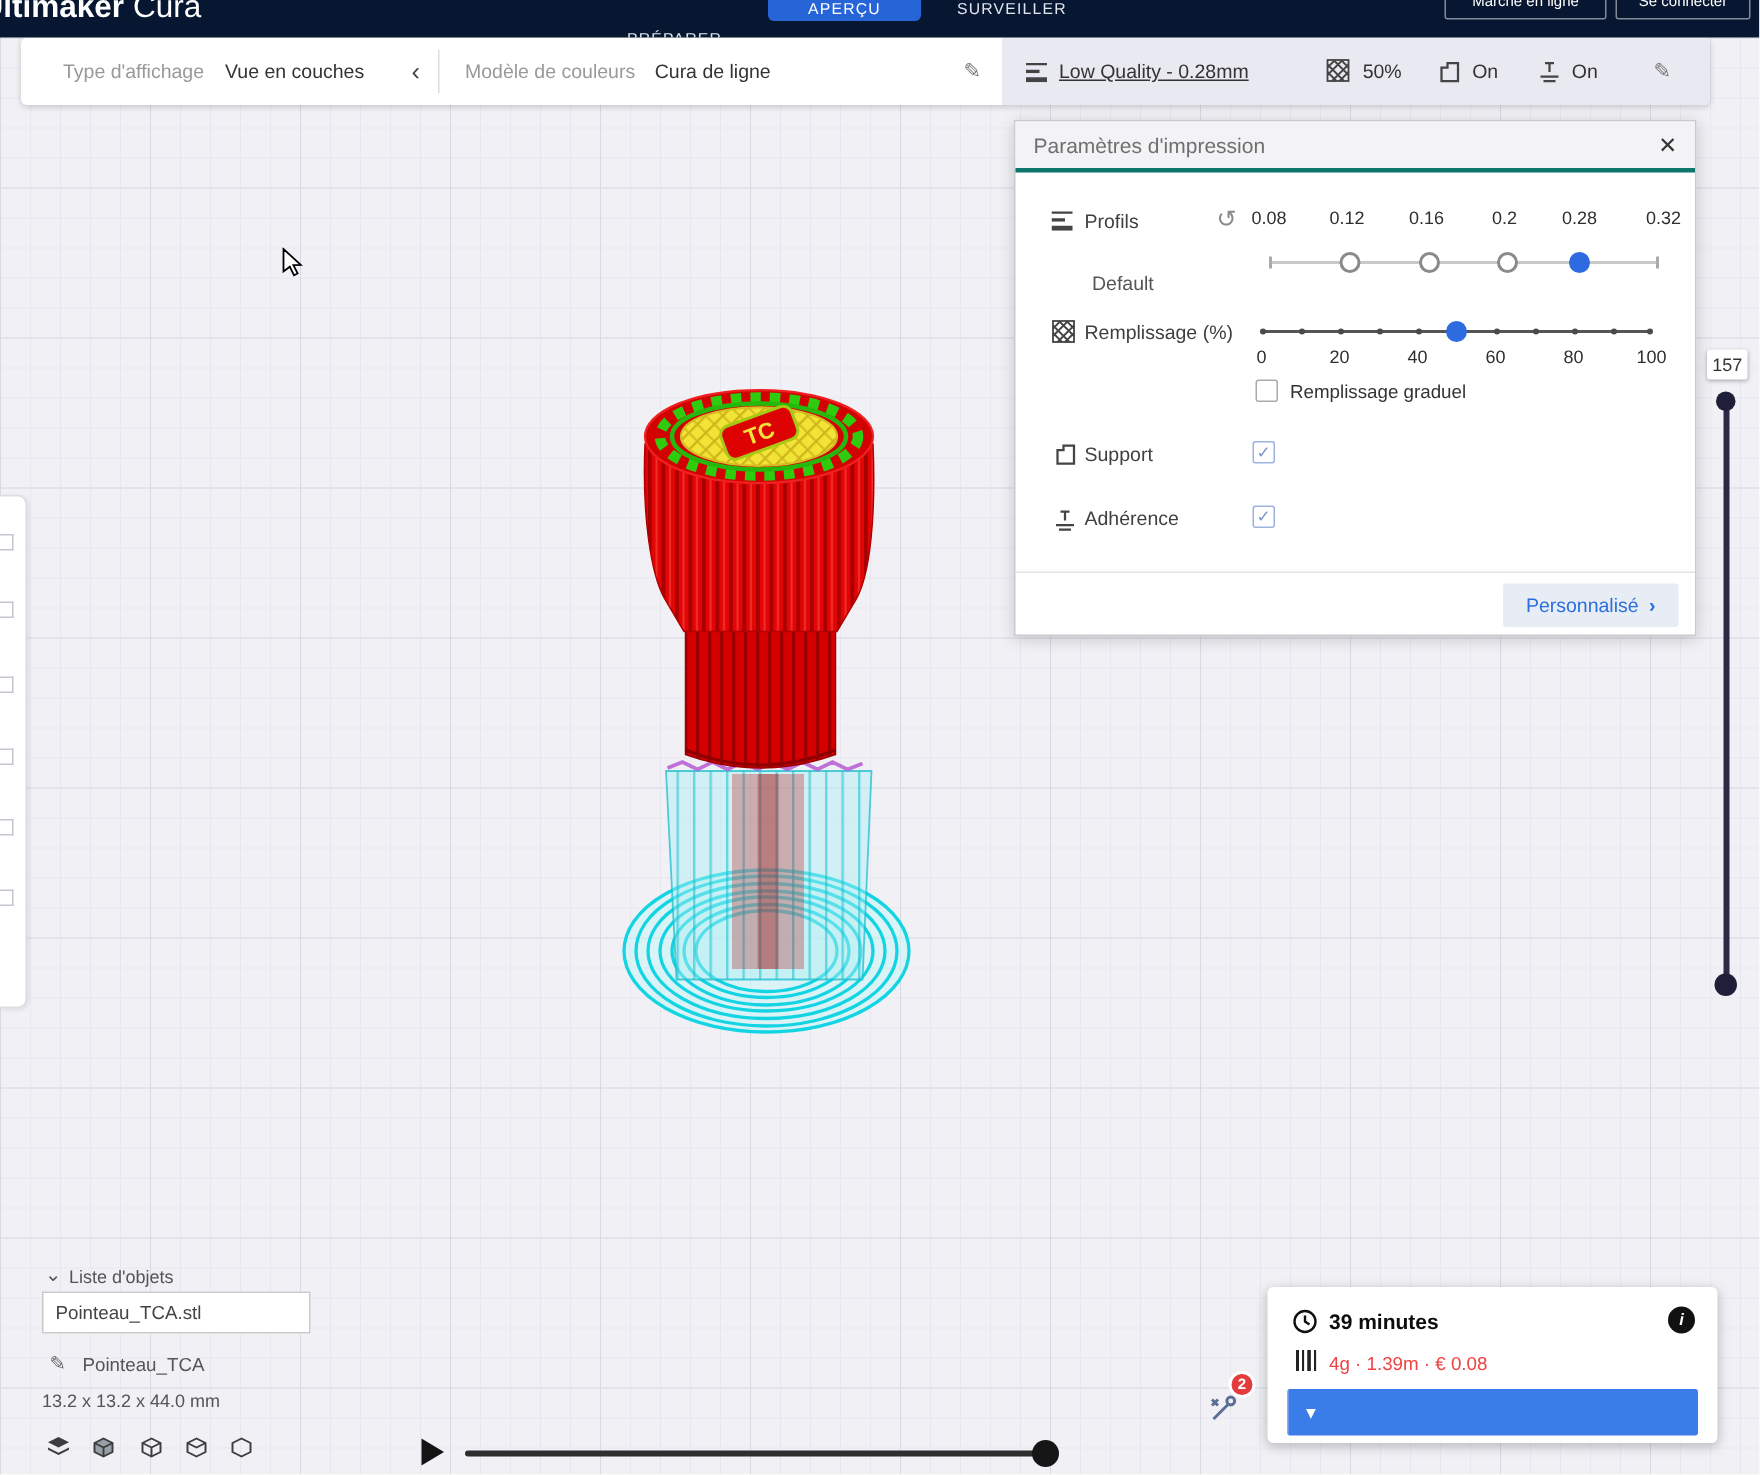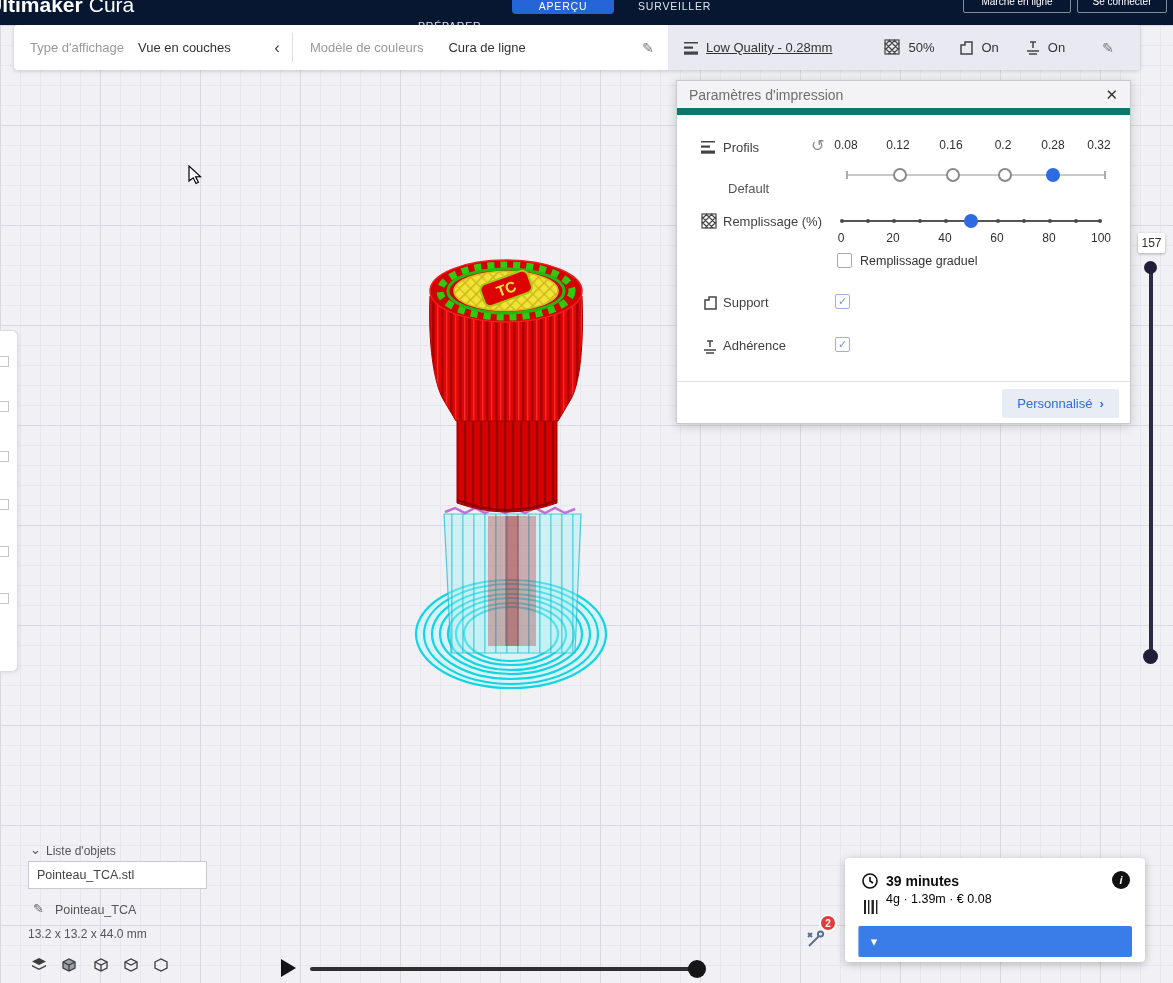--- a/index.html
+++ b/index.html
@@ -35,21 +35,21 @@
   .tlabel{color:#999;} .tvalue{color:#333;}
   .tdivider{width:1px;background:#ddd;margin:8px 0;}
   .chev{color:#444;font-size:17px;line-height:1;}
   .pencil{color:#777;font-size:14px;}
   .summary{width:472px;background:#e9e9f1;border-radius:0 4px 4px 0;display:flex;align-items:center;
     font-size:13px;color:#333;padding:0 26px 0 16px;box-sizing:border-box;}
 
   
   .panel{left:676px;top:80px;width:455px;height:344px;background:#fff;border:1px solid #c9c9d2;
     box-shadow:0 2px 10px rgba(0,0,0,.18);z-index:35;box-sizing:border-box;}
-  .panel-h{left:0;top:0;right:0;height:34px;background:#f3f3f6;border-bottom:7px solid #0f766e;
+  .panel-h{left:0;top:0;right:0;height:34px;background:#f3f3f6;border-bottom:3px solid #0f766e;
     display:flex;align-items:center;padding:0 12px;box-sizing:border-box;width:453px;}
   .panel-title{color:#6f6f6f;font-size:14px;flex:1;}
   .panel-x{color:#333;font-size:15px;font-weight:700;}
   .plabel{font-size:13px;color:#3f3f3f;}
   .ticklabel{position:absolute;transform:translateX(-50%);font-size:12px;color:#2f2f2f;}
   .stop{position:absolute;width:10px;height:10px;border:2px solid #8a8a8a;border-radius:50%;background:#fff;top:-6px;}
   .bluedot{position:absolute;width:14px;height:14px;background:#2f6be0;border-radius:50%;top:-6px;}
   .idot{position:absolute;width:4px;height:4px;border-radius:50%;background:#4a4a4a;top:-1px;}
   .cbx{position:absolute;width:15px;height:15px;background:#fff;border:1px solid #9db1de;border-radius:2px;
     display:flex;align-items:center;justify-content:center;font-size:11px;color:#7d92c9;box-sizing:border-box;}
@@ -161,27 +161,27 @@
     <div class="abs tab" style="left:418px;margin-top:20px;">PRÉPARER</div>
     <div class="abs tab-active">
       <span>APERÇU</span>
     </div>
     <div class="abs tab" style="left:638px;">SURVEILLER</div>
     <div class="abs hbtn" style="left:963px;width:90px;">Marche en ligne</div>
     <div class="abs hbtn" style="left:1077px;width:72px;">Se connecter</div>
   </div>
 
   <div class="abs toolbar">
-    <div class="tsec" style="width:278px;padding-left:16px;box-sizing:border-box;justify-content:flex-end;">
+    <div class="tsec" style="width:278px;padding-left:28px;box-sizing:border-box;justify-content:flex-end;">
       <span class="tlabel">Type d'affichage</span>
       <span class="tvalue" style="margin-left:14px;">Vue en couches</span>
       <span class="chev" style="margin-left:auto;margin-right:12px;">‹</span>
     </div>
     <div class="tdivider"></div>
-    <div class="tsec" style="flex:1;padding-left:17px;gap:12px;">
+    <div class="tsec" style="flex:1;padding-left:17px;">
       <span class="tlabel">Modèle de couleurs</span>
       <span class="tvalue" style="margin-left:13px;">Cura de ligne</span>
       <span class="pencil" style="margin-left:auto;margin-right:14px;">✎</span>
     </div>
     <div class="summary">
       <svg width="16" height="16">
           <g fill="#444">
         <rect y="2" width="14" height="1.5"></rect>
             <rect y="6.5" width="9" height="2.2"></rect>
             <rect y="11.5" width="14" height="3.2"></rect>
@@ -223,21 +223,21 @@
         </g>
       </svg>
     <span class="abs plabel" style="left:46px;top:59px;">Profils</span>
     <span class="abs" style="left:134px;top:55px;color:#8a8a8a;font-size:16px;">↺</span>
     <div class="abs" style="left:169px;top:57px;width:260px;height:14px;">
       <span class="ticklabel" style="left:0;">0.08</span>
       <span class="ticklabel" style="left:52px;">0.12</span>
       <span class="ticklabel" style="left:105px;">0.16</span>
       <span class="ticklabel" style="left:157px;">0.2</span>
       <span class="ticklabel" style="left:207px;">0.28</span>
-      <span class="ticklabel" style="left:253px;">0.32</span>
+      <span class="ticklabel" style="left:263px;">0.32</span>
     </div>
     <span class="abs plabel" style="left:51px;top:100px;color:#555;">Default</span>
     <div class="abs" style="left:169px;top:93px;width:260px;height:2px;background:#c9c9c9;">
       <span style="position:absolute;left:0;top:-3px;width:2px;height:8px;background:#aaa;"></span>
       <span style="position:absolute;left:258px;top:-3px;width:2px;height:8px;background:#aaa;"></span>
       <span class="stop" style="left:47px;"></span>
       <span class="stop" style="left:100px;"></span>
       <span class="stop" style="left:152px;"></span>
       <span class="bluedot" style="left:200px;"></span>
     </div>
@@ -374,21 +374,21 @@
     <span class="abs" style="left:267px;top:13px;width:18px;height:18px;border-radius:50%;background:#111;color:#fff;
       font-size:11px;font-weight:700;display:flex;align-items:center;justify-content:center;font-style:italic;">i</span>
     <svg class="abs" style="left:19px;top:42px;" width="16" height="15">
       <g fill="#222">
           <rect x="0" width="2" height="14"></rect>
           <rect x="4" width="1.4" height="14"></rect>
           <rect x="7.5" width="2.4" height="14"></rect>
           <rect x="12" width="1.4" height="14"></rect>
         </g>
       </svg>
-    <span class="abs" style="left:41px;top:34px;font-size:12.5px;color:#000000;">4g · 1.39m · € 0.08</span>
+    <span class="abs" style="left:41px;top:44px;font-size:12.5px;color:#ef4444;">4g · 1.39m · € 0.08</span>
     <div class="abs savebtn">
       <span class="savedrop">
         <span>▾</span>
       </span>
     </div>
   </div>
 
   <svg class="abs" style="left:188px;top:165px;z-index:50;" width="16" height="20">
     <path d="M1 1 L1 16 L5.2 12.8 L8 18.5 L10.4 17.3 L7.6 11.8 L12.5 11.6 Z" fill="#fff" stroke="#000" stroke-width="1.2"></path>
     </svg>

